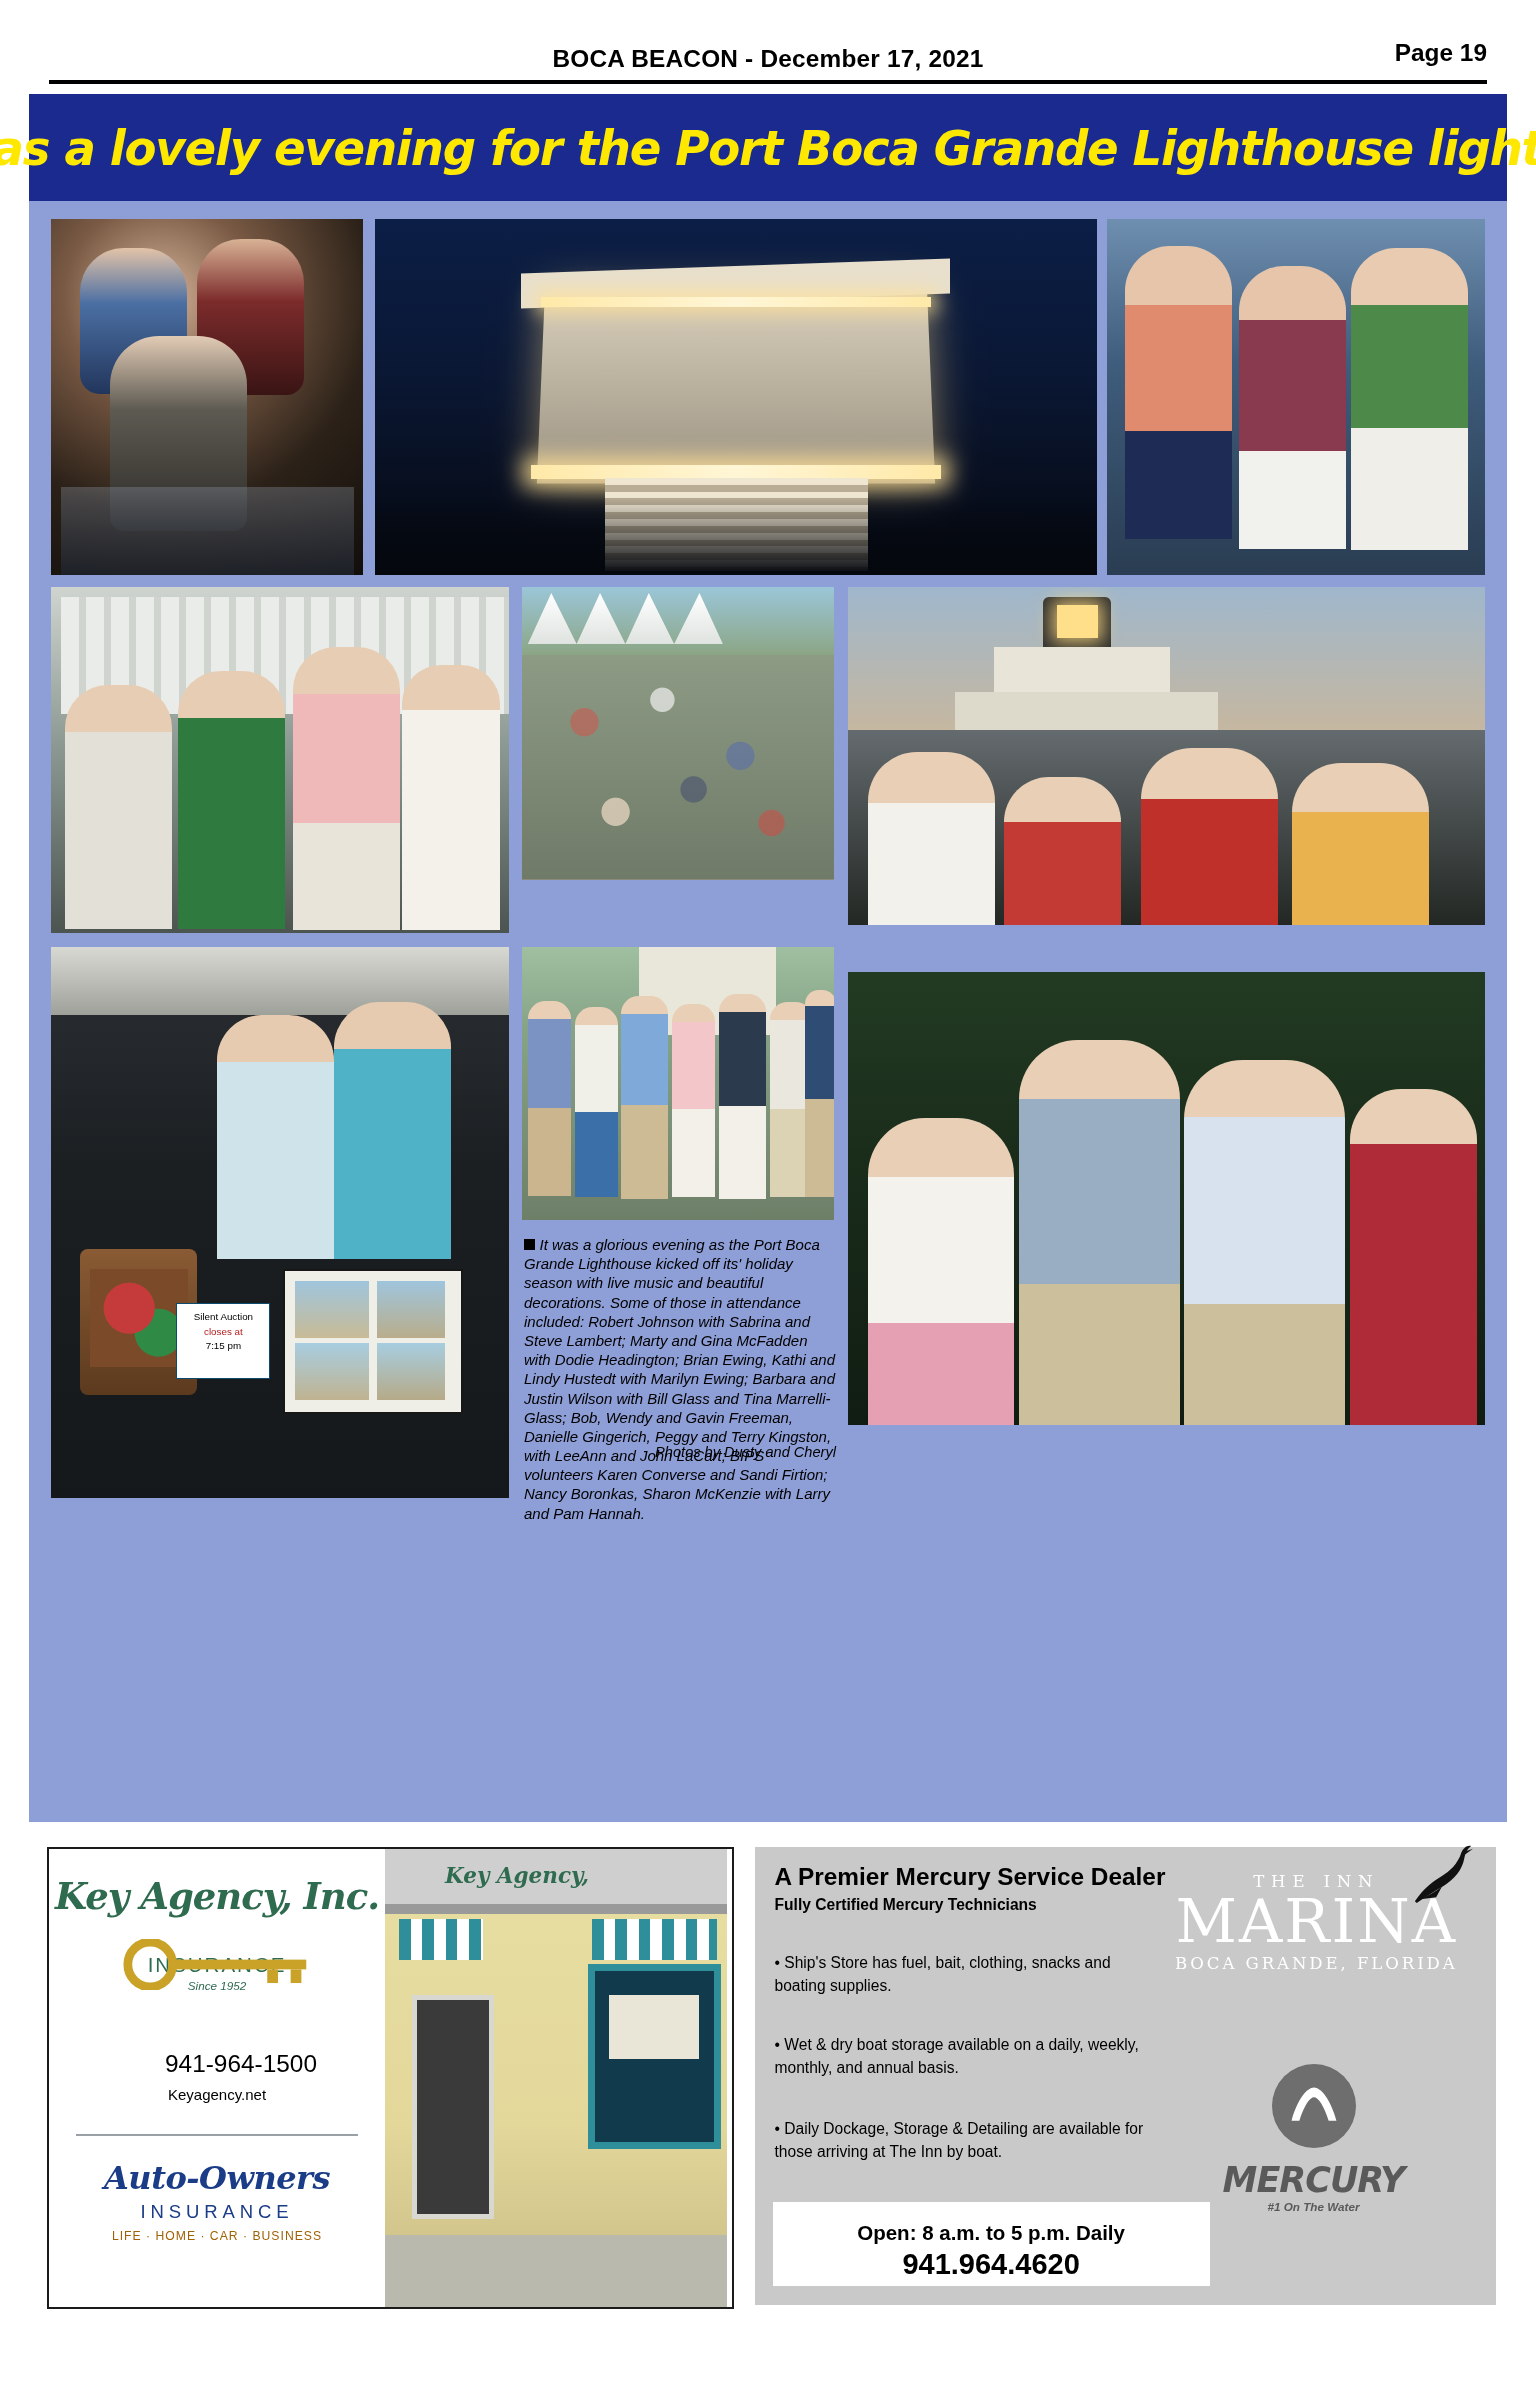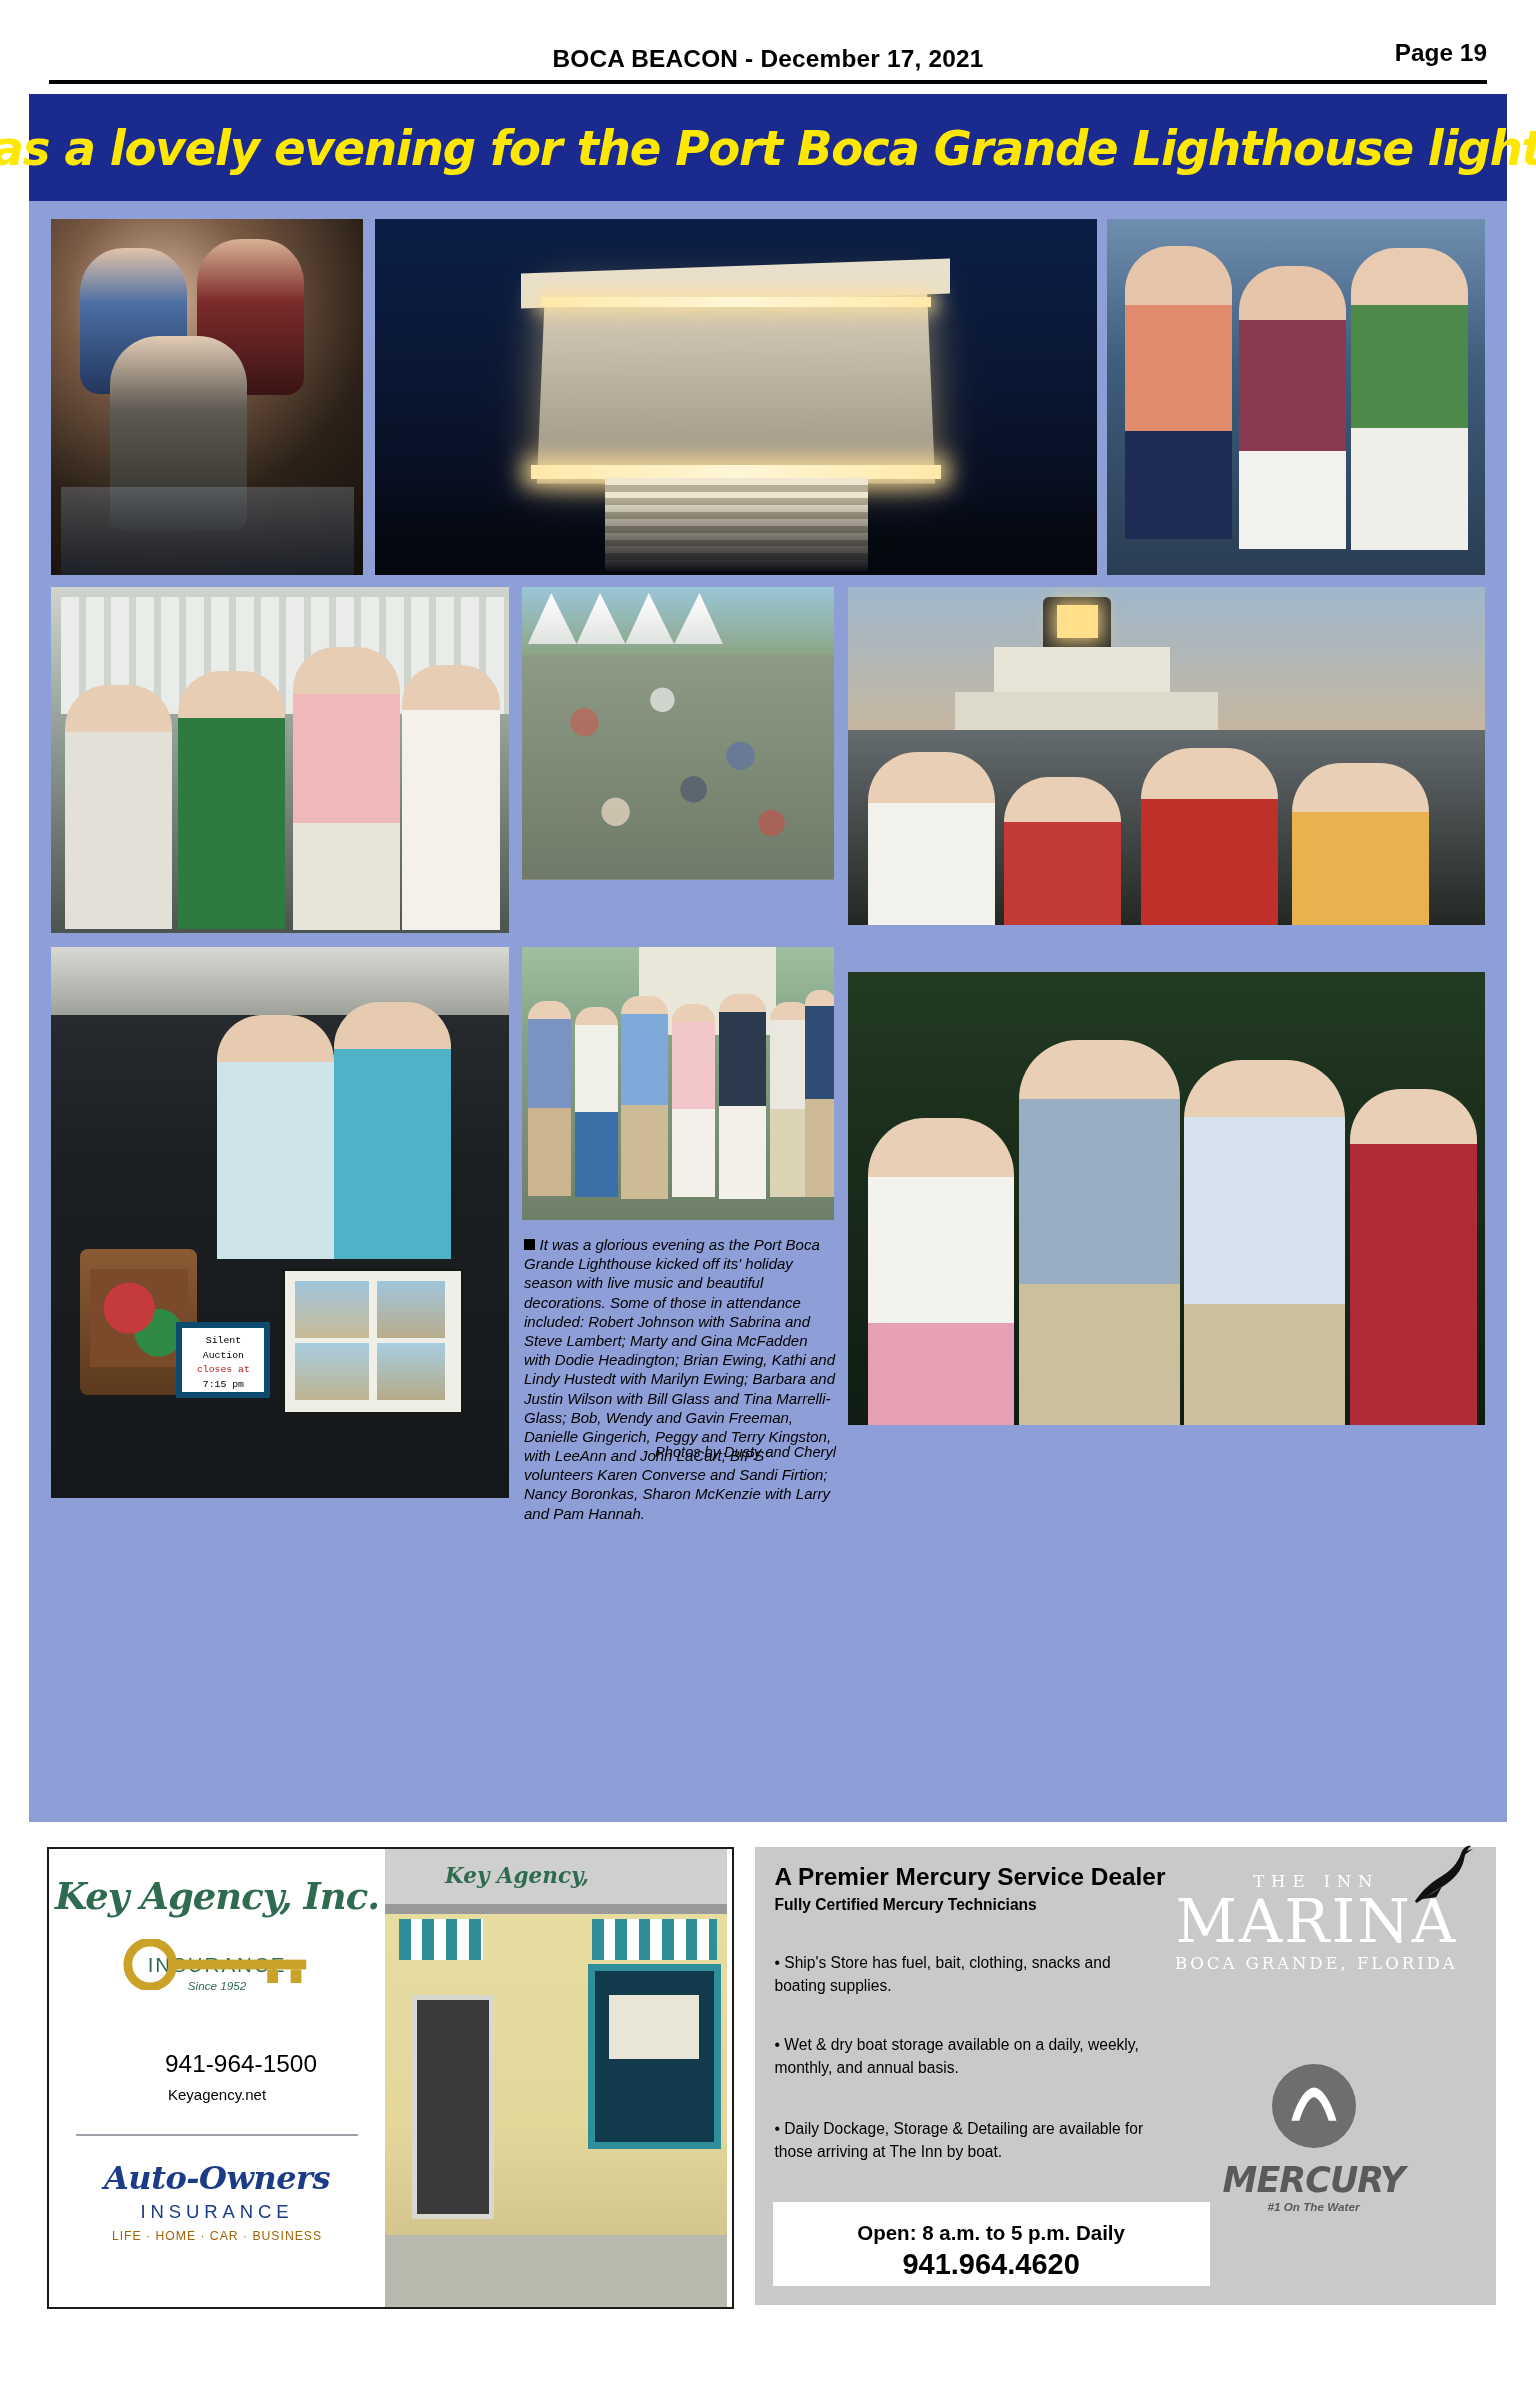--- a/index.html
+++ b/index.html
@@ -404,21 +404,21 @@
     <div style="position:absolute;left:0;top:0;width:458px;height:68px;background:linear-gradient(180deg,#d8d9d2,#9ea19a);"></div>
     <div style="position:absolute;left:166px;top:68px;width:117px;height:244px;border-radius:45px 45px 0 0;background:linear-gradient(180deg,#e6cbb1 0 47px,#cfe3ea 47px);"></div>
     <div style="position:absolute;left:283px;top:55px;width:117px;height:257px;border-radius:45px 45px 0 0;background:linear-gradient(180deg,#e6cbb1 0 47px,#4fb2c6 47px);"></div>
     <div style="position:absolute;left:29px;top:302px;width:117px;height:146px;background:linear-gradient(180deg,#8a5b34,#5c3a1e);border-radius:7.8px;"></div>
     <div style="position:absolute;left:39px;top:322px;width:98px;height:98px;background:radial-gradient(circle at 40% 40%, #c53b3b 0 25px, transparent 26px), radial-gradient(circle at 70% 65%, #2f8a46 0 23.4px, transparent 24.4px), #7b4a28;"></div>
     <div style="position:absolute;left:232px;top:322px;width:176px;height:141px;background:#efefe7;border:2.9px solid #171717;"></div>
     <div style="position:absolute;left:244px;top:334px;width:74px;height:57px;background:linear-gradient(180deg,#9fc5dd,#c8bb96);"></div>
     <div style="position:absolute;left:326px;top:334px;width:68px;height:57px;background:linear-gradient(180deg,#9fc5dd,#b9ad8b);"></div>
     <div style="position:absolute;left:244px;top:396px;width:74px;height:57px;background:linear-gradient(180deg,#a7cde0,#c0b391);"></div>
     <div style="position:absolute;left:326px;top:396px;width:68px;height:57px;background:linear-gradient(180deg,#a7cde0,#b6aa88);"></div>
-    <div style="position:absolute;left:125px;top:375px;width:94px;height:76px;background:#ffffff;border:6px solid #0c4a6e;font-size:9.8px;text-align:center;padding-top:5.9px;box-sizing:border-box;line-height:1.5;font-family:Liberation Mono, monospace;">
+    <div style="position:absolute;left:125px;top:356px;width:94px;height:76px;background:#ffffff;border:1px solid #0c4a6e;font-size:9.8px;text-align:center;padding-top:5.9px;box-sizing:border-box;line-height:1.5;">
       <div>Silent Auction</div>
       <div style="color:#b31a1a;">closes at</div>
       <div>7:15 pm</div>
     </div>
   </div>
 
   <div class="photo" style="left:493px; top:853px; width:312px; height:273px;">
     <div class="grad" style="background:linear-gradient(180deg,#9fc0a0 0%,#87a387 30%,#6e7f68 100%);"></div>
     <div style="position:absolute;left:117px;top:0;width:137px;height:88px;background:#e9e6da;"></div>
     <div style="position:absolute;left:5.9px;top:54px;width:43px;height:195px;border-radius:17.6px 17.6px 0 0;background:linear-gradient(180deg,#e8cfb6 0 17.6px,#7b93c2 17.6px 107px,#cbb58f 107px);"></div>

